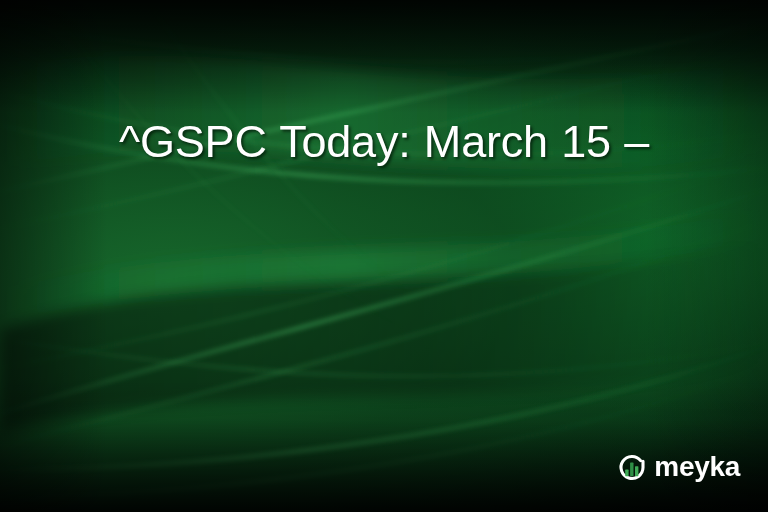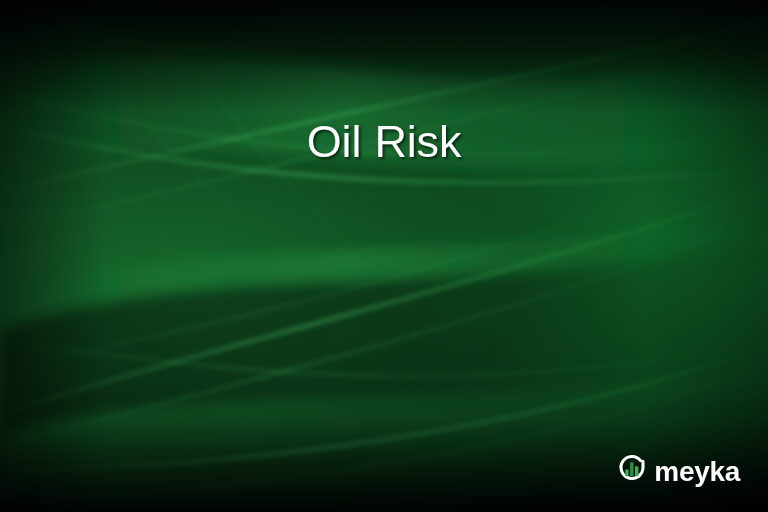--- a/index.html
+++ b/index.html
@@ -75,21 +75,20 @@
     text-shadow: 2px 2px 3px rgba(0, 20, 5, 0.72);
     word-spacing: 1px;
   }
 
   
   .logo {
     position: absolute;
     right: 28px;
     bottom: 22px;
     display: flex;
-    align-items: center;
     gap: 5px;
   }
 
   .logo-mark { display: block; }
 
   .logo-word {
     color: #ffffff;
     font-size: 28px;
     font-weight: 700;
     letter-spacing: -0.3px;
@@ -156,21 +155,21 @@
       <path d="M40,-10 C120,110 260,260 430,342" stroke="url(#streakB)" stroke-width="1.1" fill="none" filter="url(#soft)" opacity="0.4"></path>
     </svg>
   </div>
 
   <div class="bg-layer bg-topdark"></div>
   <div class="bg-layer bg-botdark"></div>
   <div class="bg-layer bg-sidedark"></div>
 
   <div class="headline-wrap">
     <div class="headline">
-      <div>Oil Risk</div>
+      <div>^GSPC Today: March 15 –</div>
     </div>
   </div>
 
   <div class="logo">
     <span class="logo-mark">
       <svg width="34" height="34" viewBox="0 0 34 34" xmlns="http://www.w3.org/2000/svg">
         <path d="M25.6 8.6 A11 11 0 1 0 28 15.6 L28 9.2" fill="none" stroke="#ffffff" stroke-width="3.1" stroke-linecap="round"></path>
         <rect x="10.2" y="17.6" width="3.4" height="6.6" rx="0.6" fill="#3faa56"></rect>
         <rect x="15.1" y="10.6" width="3.4" height="13.6" rx="0.6" fill="#2f8f46"></rect>
         <rect x="20.0" y="14.2" width="3.4" height="10.0" rx="0.6" fill="#3faa56"></rect>

